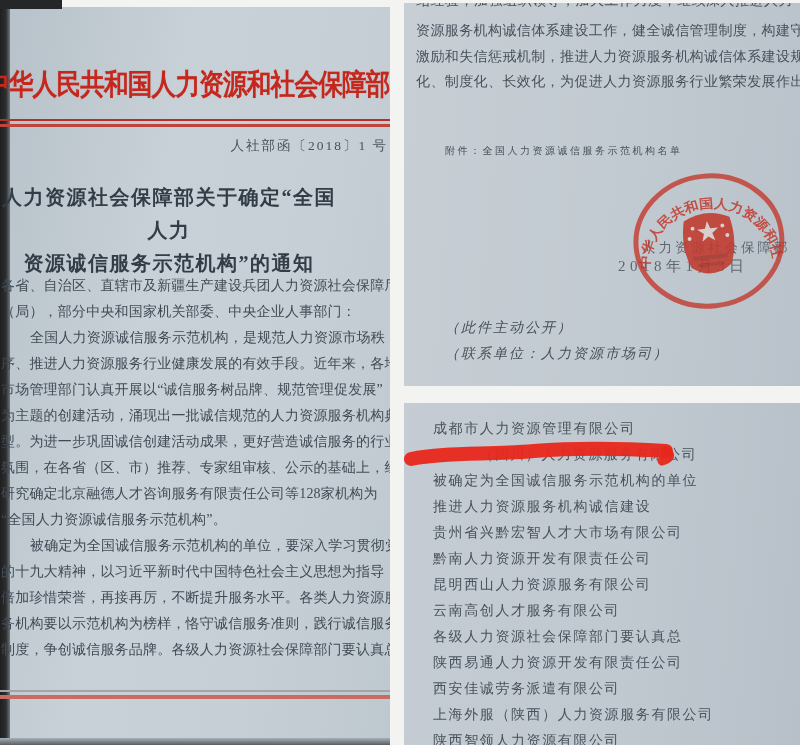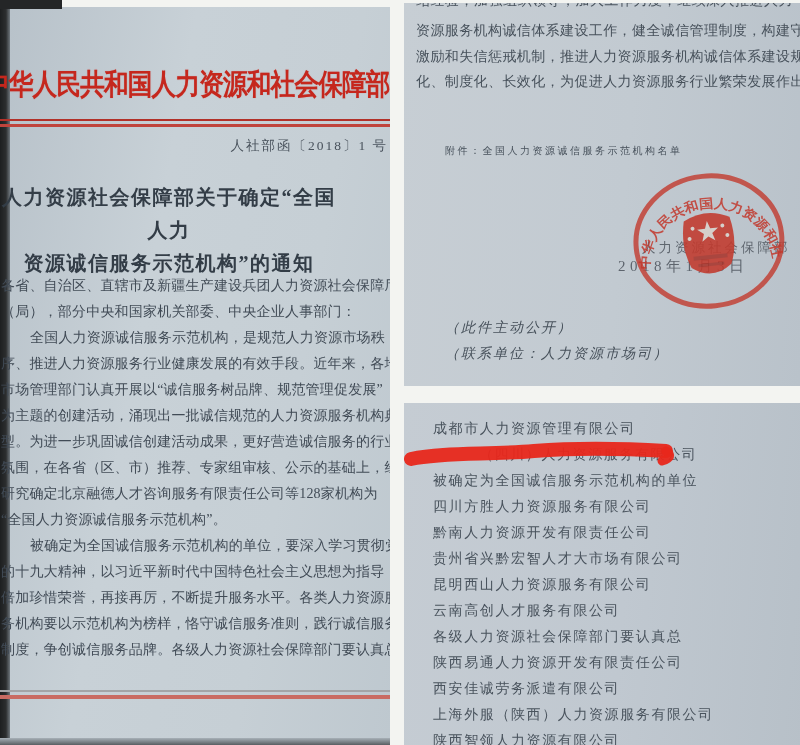--- a/index.html
+++ b/index.html
@@ -214,25 +214,25 @@
 
   <div class="right-bottom">
     <div class="companies">
 
         <div class="company-row">成都市人力资源管理有限公司</div>
 
         <div class="company-row">（四川）人力资源服务有限公司</div>
 
         <div class="company-row">被确定为全国诚信服务示范机构的单位</div>
 
-        <div class="company-row">四川方胜人力资源服务有限公司</div>
+        <div class="company-row">推进人力资源服务机构诚信建设</div>
+
+        <div class="company-row">贵州省兴黔宏智人才大市场有限公司</div>
 
         <div class="company-row">黔南人力资源开发有限责任公司</div>
-
-        <div class="company-row">贵州省兴黔宏智人才大市场有限公司</div>
 
         <div class="company-row">昆明西山人力资源服务有限公司</div>
 
         <div class="company-row">云南高创人才服务有限公司</div>
 
         <div class="company-row">各级人力资源社会保障部门要认真总</div>
 
         <div class="company-row">陕西易通人力资源开发有限责任公司</div>
 
         <div class="company-row">西安佳诚劳务派遣有限公司</div>

